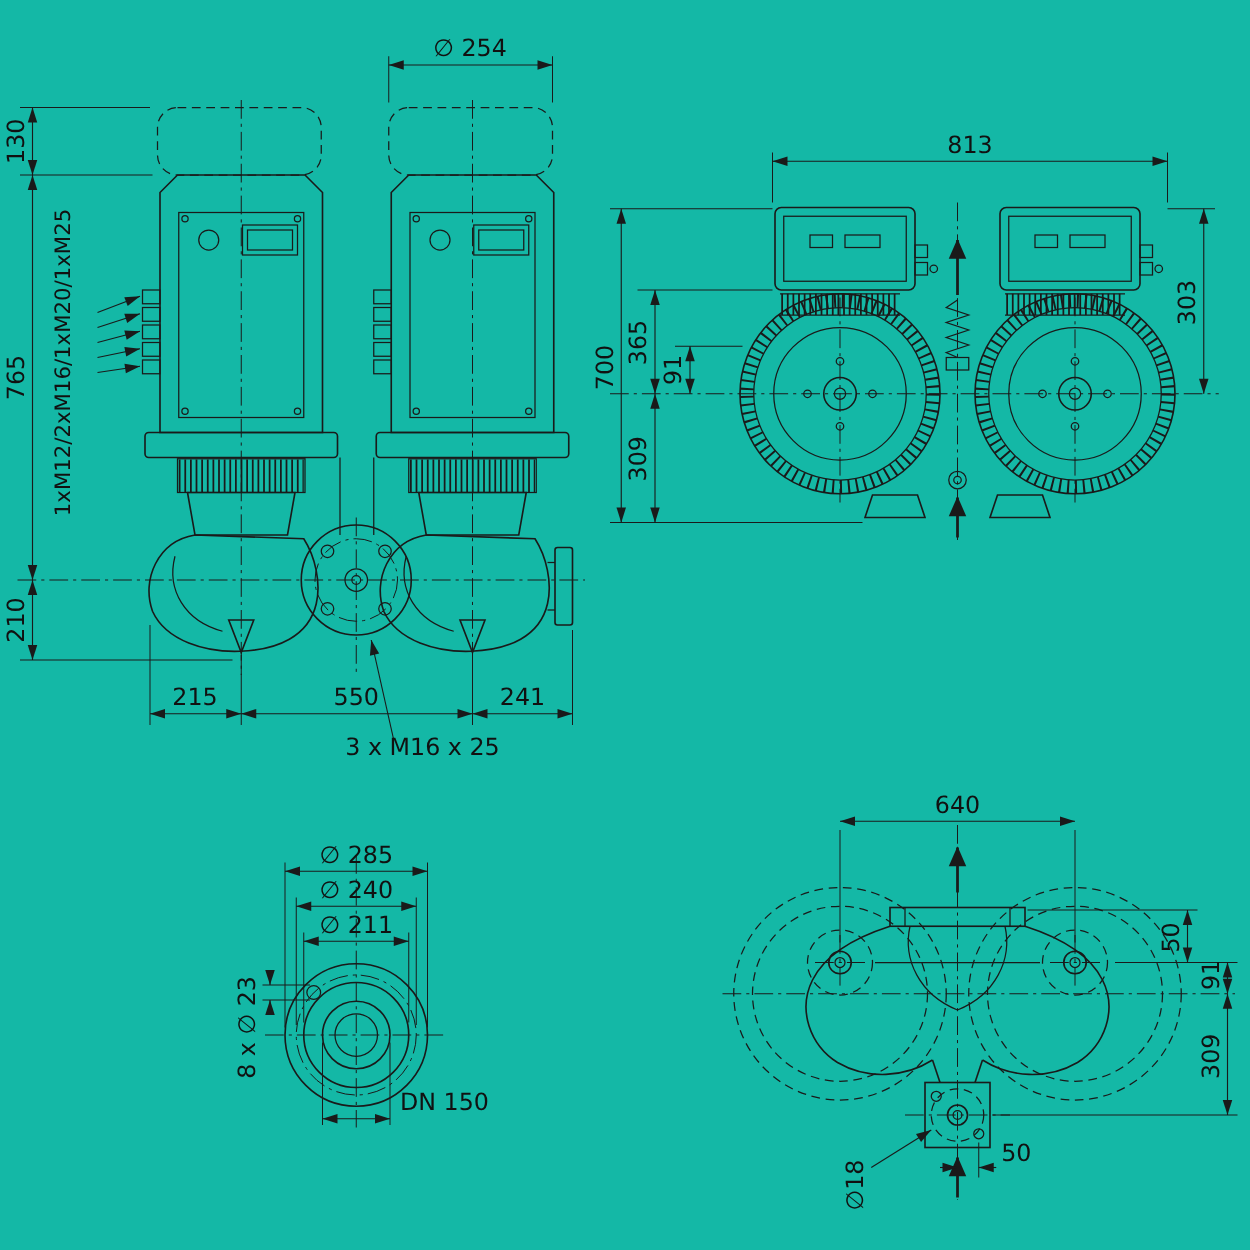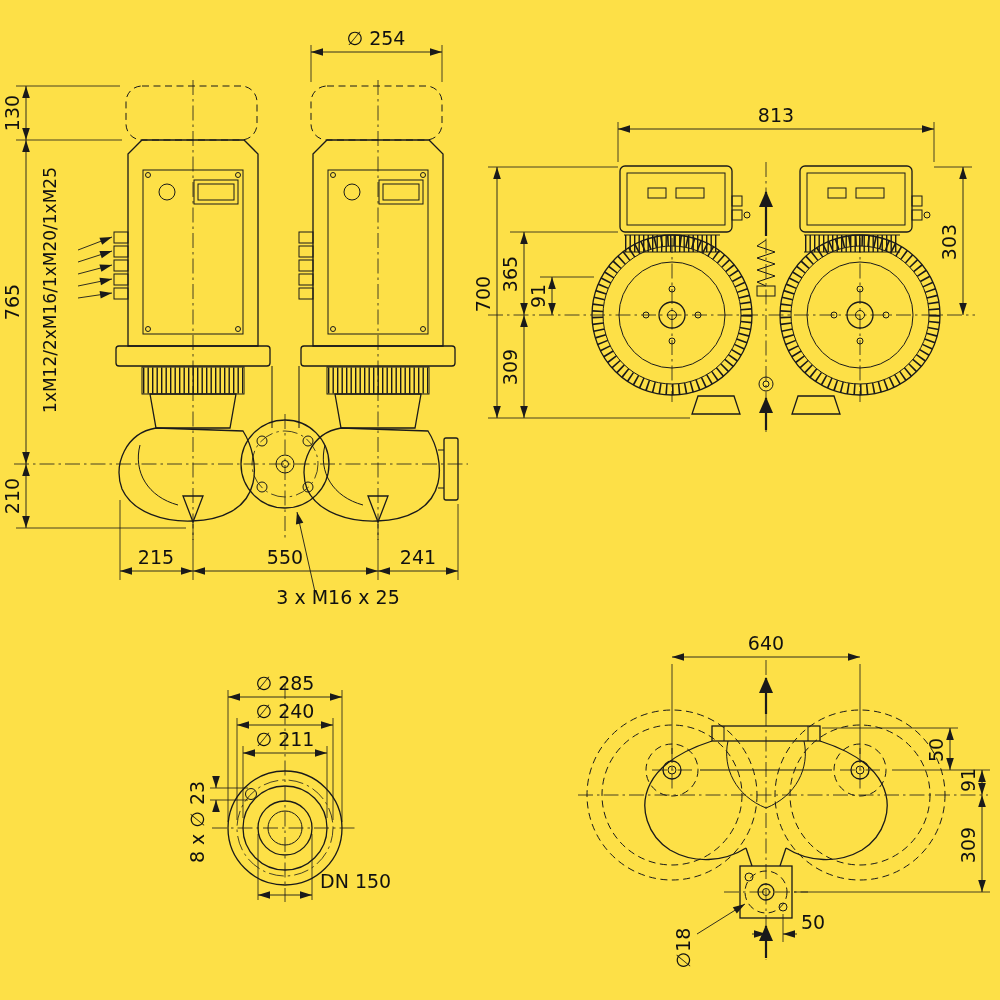--- a/index.html
+++ b/index.html
@@ -1,16 +1,16 @@
 <!DOCTYPE html>
 <html><head>
 <meta charset="utf-8">
 <style>
   html,body{margin:0;padding:0;background:#fff;}
-  .sheet{width:1000px;height:1000px;position:relative;background:#fde047;overflow:hidden;}
+  .sheet{width:1000px;height:1000px;position:relative;background:#14b8a6;overflow:hidden;}
   svg{display:block;}
   .obj  {fill:none;stroke:#1a1a1a;stroke-width:1.3;}
   .obj2 {fill:none;stroke:#1a1a1a;stroke-width:1;}
   .dash {fill:none;stroke:#1a1a1a;stroke-width:1;stroke-dasharray:7 4.5;}
   .cl   {fill:none;stroke:#1a1a1a;stroke-width:0.8;stroke-dasharray:15 4 2.5 4;}
   .ext  {fill:none;stroke:#1a1a1a;stroke-width:0.8;}
   .dim  {fill:none;stroke:#1a1a1a;stroke-width:0.9;}
   .hatch{fill:none;stroke:#1a1a1a;stroke-width:26;stroke-dasharray:1.4 3.1;}
   .hatch17{fill:none;stroke:#1a1a1a;stroke-width:17;stroke-dasharray:1.4 3.1;}
   .tickring{fill:none;stroke:#1a1a1a;stroke-width:11;stroke-dasharray:1.6 4.8;}

